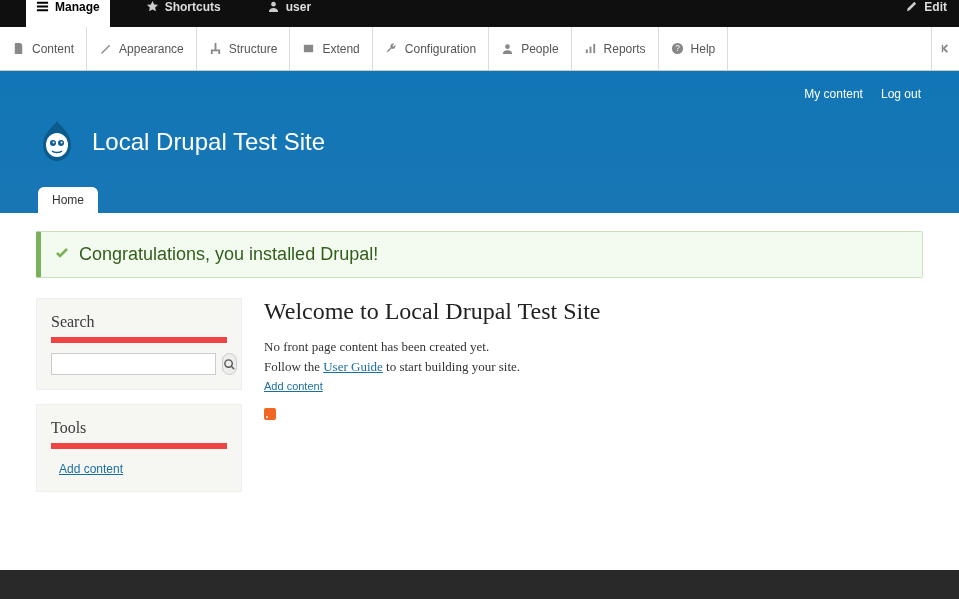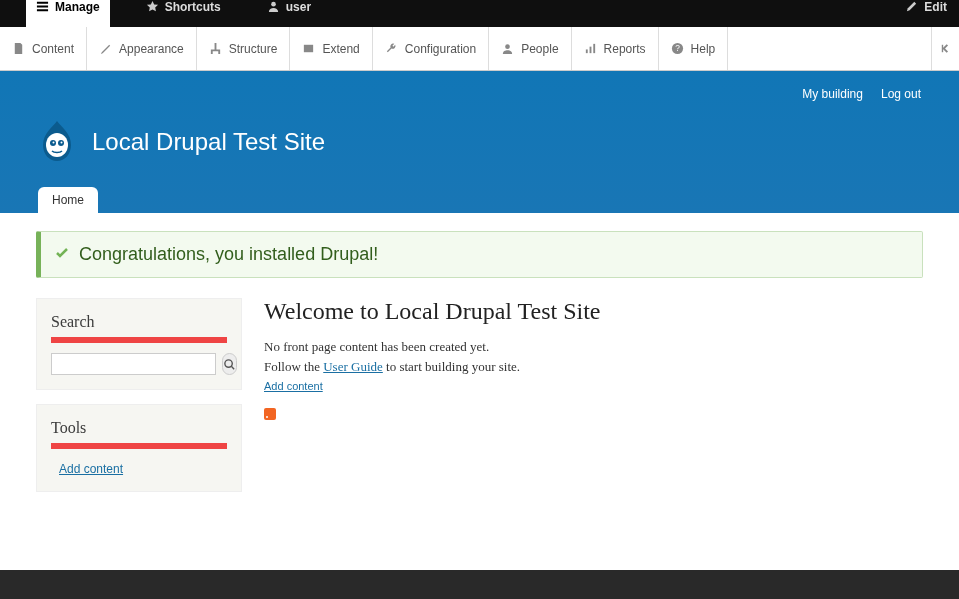--- a/index.html
+++ b/index.html
@@ -179,21 +179,21 @@
         <svg viewBox="0 0 14 14">
           <path d="M9 3l-4 4 4 4" stroke="#888" stroke-width="2" fill="none"></path>
           <rect x="3" y="3" width="1.5" height="8" fill="#888"></rect>
         </svg>
       </span>
   </div>
 </div>
 
 <div class="blue-header">
   <div class="user-links">
-    <a>My building</a>
+    <a>My content</a>
     <a>Log out</a>
   </div>
   <div class="site-brand">
     <span class="drupal-logo">
       <svg viewBox="0 0 42 46">
           <path d="M21 2c-4 6-14 12-14 24 0 9 6 16 14 16s14-7 14-16C35 14 25 8 21 2z" fill="#0b5b8e"></path>
           <ellipse cx="21" cy="26" rx="11" ry="12" fill="#fff"></ellipse>
           <circle cx="17" cy="24" r="3" fill="#0b5b8e"></circle>
           <circle cx="25" cy="24" r="3" fill="#0b5b8e"></circle>
           <circle cx="17.5" cy="23.5" r="1" fill="#fff"></circle>

